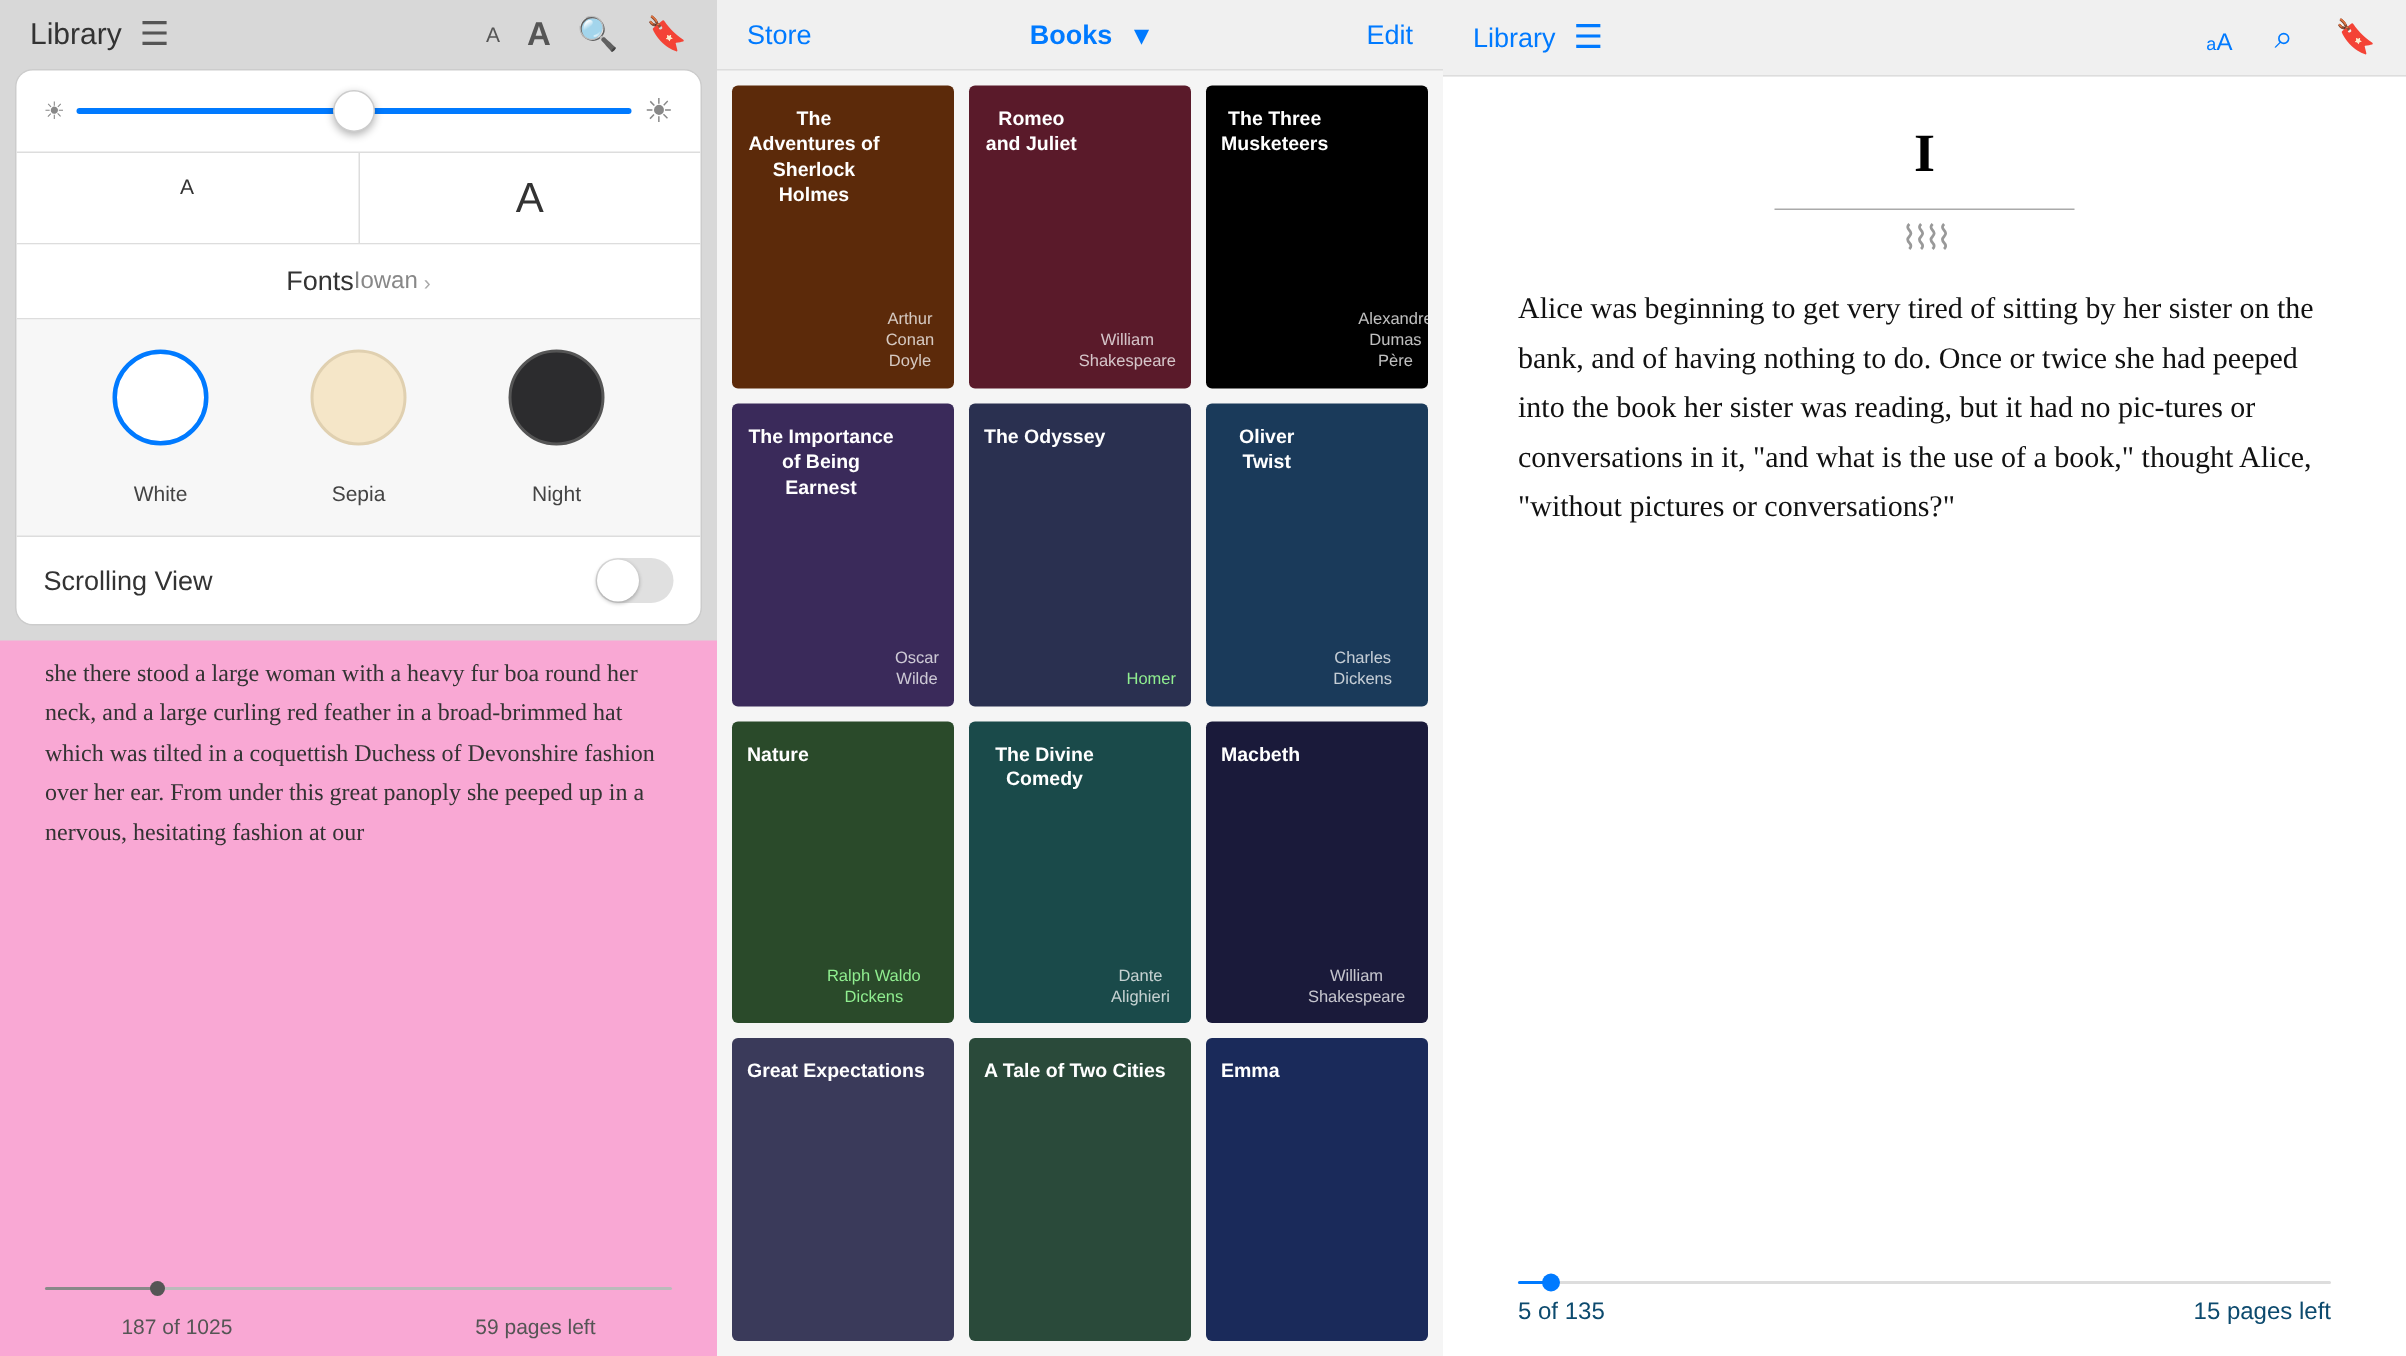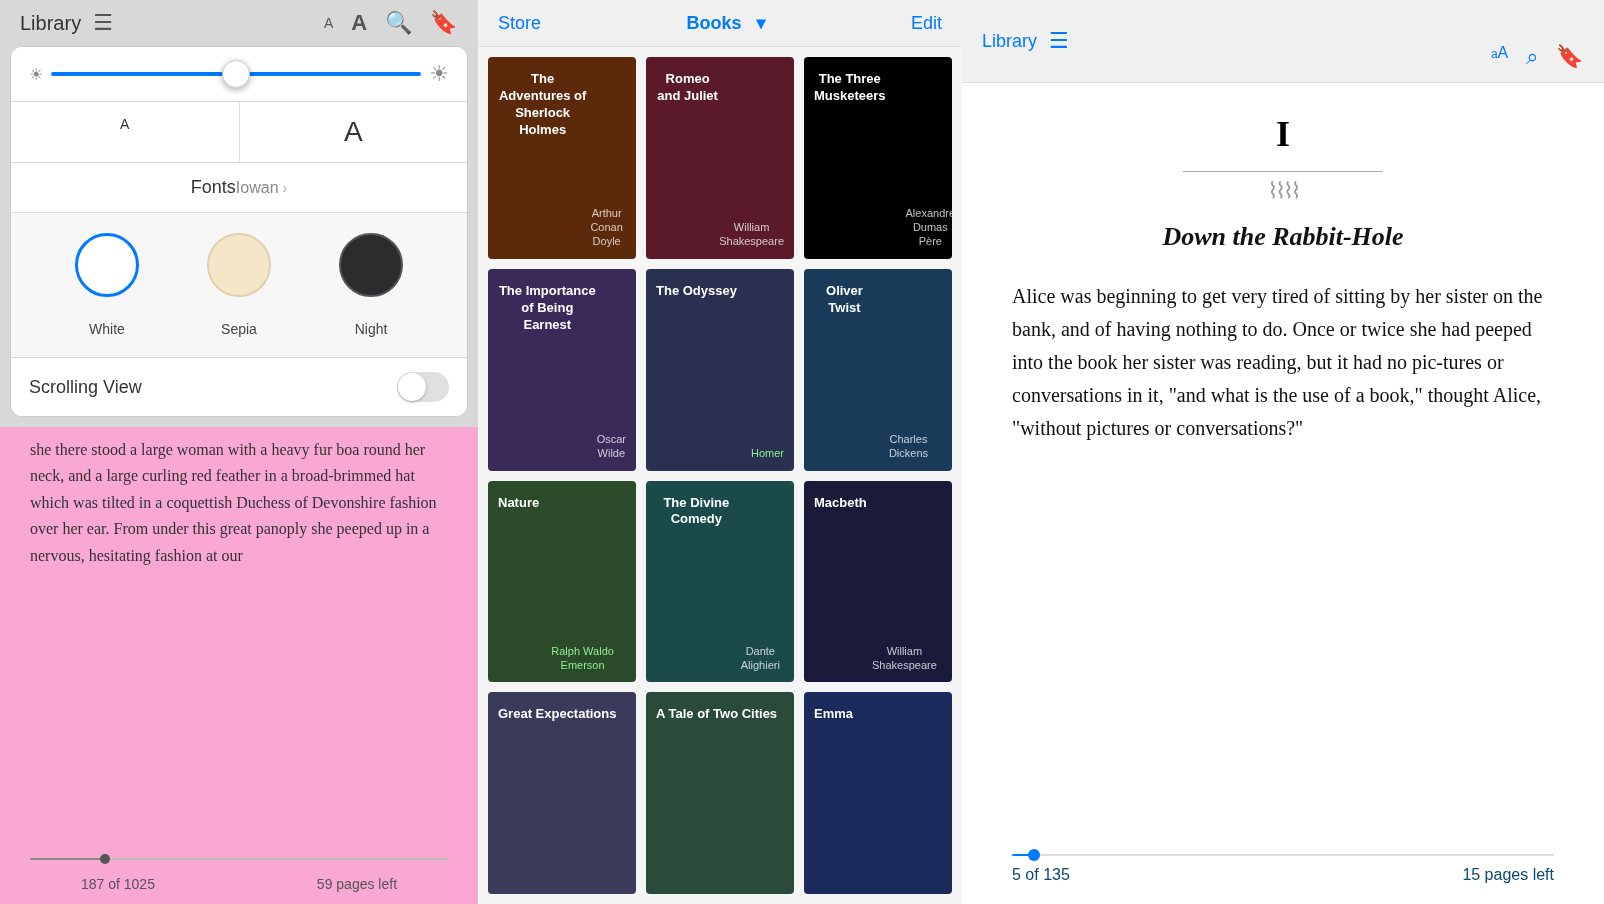--- a/index.html
+++ b/index.html
@@ -85,21 +85,21 @@
     .book-title { font-size: 13px; font-weight: 600; color: #fff; text-align: center; line-height: 1.3; }
     .book-author { font-size: 11px; color: rgba(255,255,255,0.75); text-align: center; margin-top: auto; padding-top: 8px; line-height: 1.3; }
     .book-author.green { color: #90ee90; }
 
     
     .right-panel { width: 642px; height: 904px; background: #fff; display: flex; flex-direction: column; }
 
     .right-header { display: flex; align-items: center; justify-content: space-between; padding: 12px 20px; background: #f0f0f0; border-bottom: 1px solid #ddd; }
     .right-library-btn { font-size: 18px; color: #007aff; }
     .right-list-icon { font-size: 22px; color: #007aff; }
-    .right-icons { display: flex; align-items: flex-start; gap: 18px; margin-top: 32px; }
+    .right-icons { display: flex; align-items: flex-end; gap: 28px; }
     .right-aA { font-size: 16px; color: #007aff; }
     .right-search { font-size: 22px; color: #007aff; }
     .right-bookmark { color: #e00; font-size: 22px; }
 
     .reader-area { flex: 1; padding: 30px 50px 20px 50px; display: flex; flex-direction: column; align-items: center; position: relative; }
 
     .cursor-icon { font-size: 36px; color: #000; font-weight: 900; margin-bottom: 16px; font-family: Georgia, serif; font-style: normal; }
 
     .chapter-title { font-size: 26px; font-style: italic; font-weight: 700; color: #111; text-align: center; margin-bottom: 28px; font-family: Georgia, serif; }
 
@@ -218,21 +218,21 @@
     <div class="book-card odyssey">
       <div class="book-title">The Odyssey</div>
       <div class="book-author green">Homer</div>
     </div>
     <div class="book-card oliver">
       <div class="book-title">Oliver Twist</div>
       <div class="book-author">Charles Dickens</div>
     </div>
     <div class="book-card nature">
       <div class="book-title">Nature</div>
-      <div class="book-author green">Ralph Waldo Emerson</div>
+      <div class="book-author green">Ralph Waldo Dickens</div>
     </div>
     <div class="book-card divine">
       <div class="book-title">The Divine Comedy</div>
       <div class="book-author">Dante Alighieri</div>
     </div>
     <div class="book-card macbeth">
       <div class="book-title">Macbeth</div>
       <div class="book-author">William Shakespeare</div>
     </div>
     <div class="book-card great">
@@ -263,21 +263,20 @@
     </div>
   </div>
 
   <div class="reader-area">
     <div class="cursor-icon">I</div>
 
     <div style="width:200px;border-top:1.5px solid #aaa;margin:0 auto 6px auto;display:flex;align-items:center;justify-content:center;">
     </div>
     <div style="font-size:22px;color:#999;text-align:center;margin-bottom:18px;letter-spacing:-3px;">⌇⌇⌇⌇</div>
 
-    <div class="chapter-title">Down the Rabbit-Hole</div>
 
     <div class="reader-text">Alice was beginning to get very tired of sitting by her sister on the bank, and of having nothing to do. Once or twice she had peeped into the book her sister was reading, but it had no pic-tures or conversations in it, "and what is the use of a book," thought Alice, "without pictures or conversations?"</div>
 
     <div class="reader-progress-area">
       <div class="reader-progress-bar">
         <div class="reader-progress-fill"></div>
         <div class="reader-progress-thumb"></div>
       </div>
       <div class="reader-footer">
         <span class="reader-footer-text">5 of 135</span>

